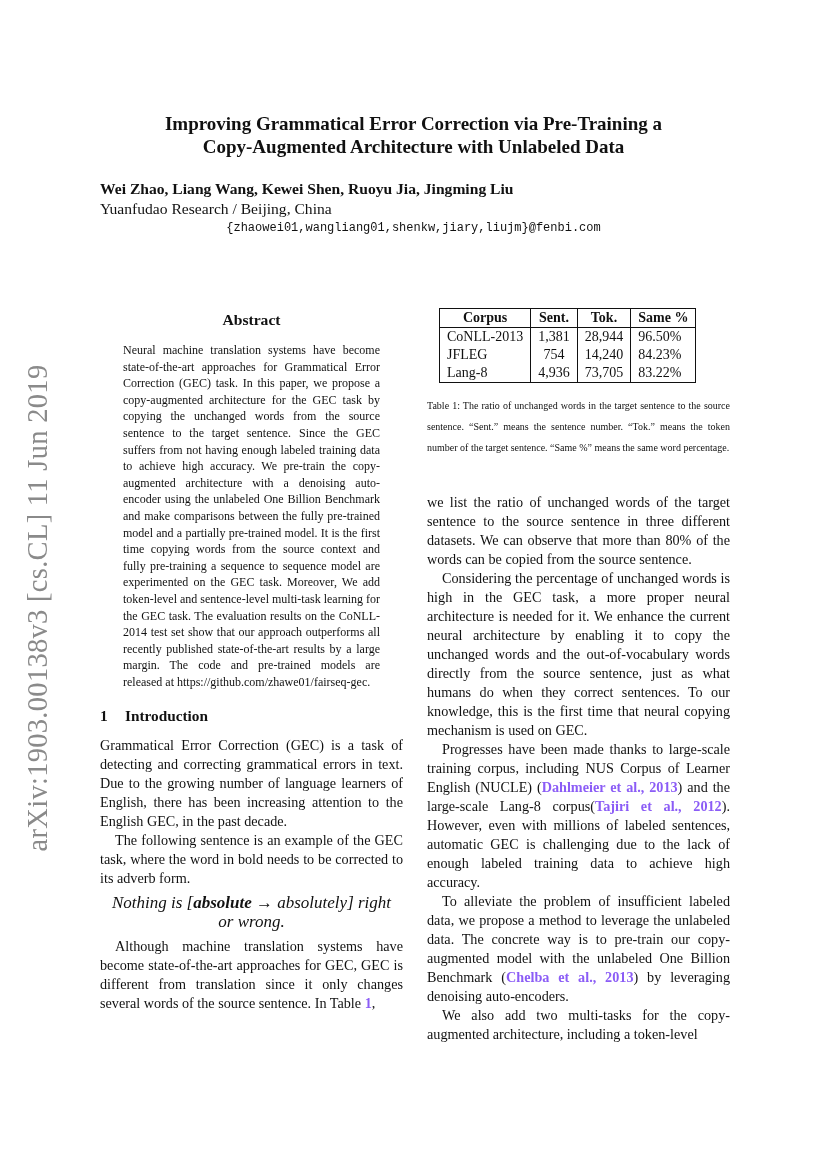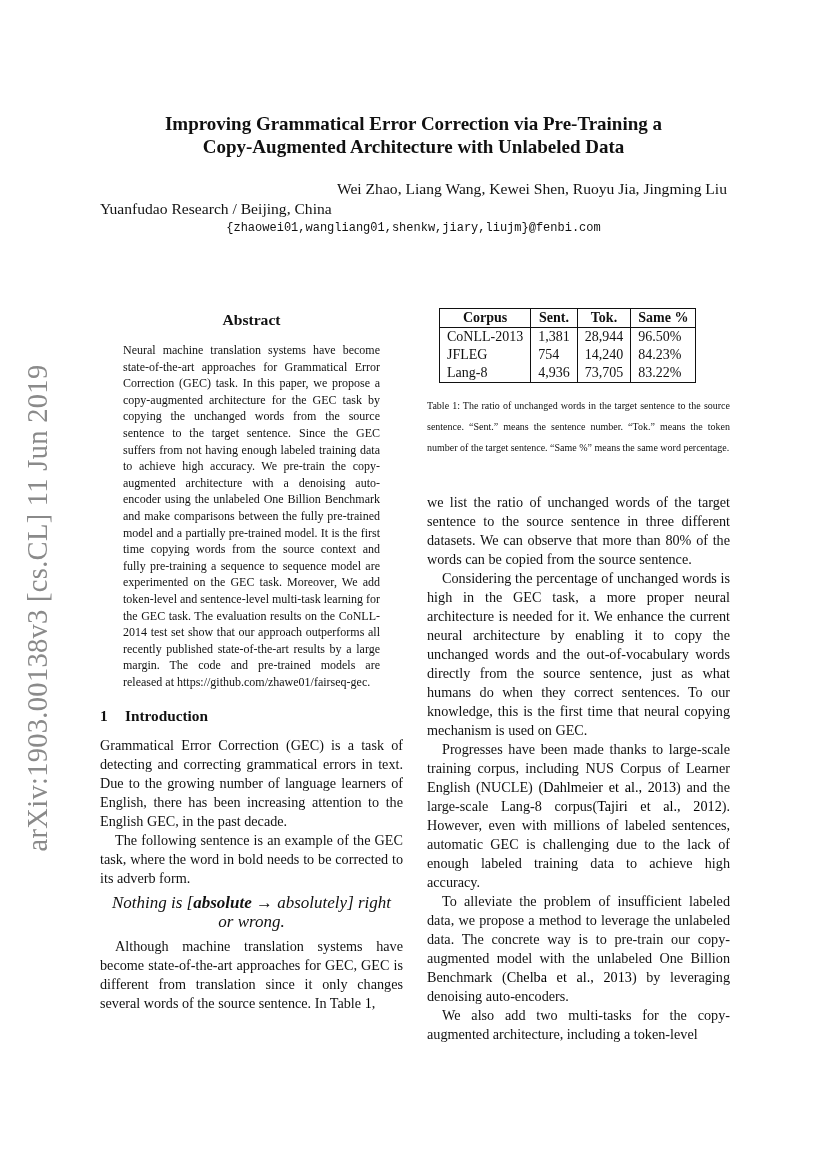--- a/index.html
+++ b/index.html
@@ -14,22 +14,22 @@
       position: absolute; left: 50%; top: 50%;
       transform: translate(-50%, -50%) rotate(-90deg);
       white-space: nowrap; font-size: 28.5px; color: #8a8a8a;
       font-family: "Liberation Serif", "DejaVu Serif", serif; letter-spacing: 0.3px;
     }
     .title {
       position: absolute; left: 100px; top: 112px; width: 627px; text-align: center;
       font-weight: bold; font-size: 19px; line-height: 23px;
     }
     .authors {
-      position: absolute; left: 100px; top: 179px; width: 627px; text-align: right;
-      font-weight: normal; font-size: 15.6px; line-height: 20px;
+      position: absolute; left: 100px; top: 179px; width: 627px; text-align: left;
+      font-weight: bold; font-size: 15.6px; line-height: 20px;
     }
     .affil {
       position: absolute; left: 100px; top: 199px; width: 627px; text-align: left;
       font-size: 15.6px; line-height: 20px;
     }
     .email {
       position: absolute; left: 100px; top: 218px; width: 627px; text-align: center;
       font-family: "Liberation Mono", "DejaVu Sans Mono", monospace; font-size: 12px; line-height: 20px;
     }
     .col-left { position: absolute; left: 100px; top: 300px; width: 303px; }
@@ -48,30 +48,30 @@
     .para {
       font-size: 14.2px; line-height: 19px; text-align: justify; margin: 0;
     }
     .para.indent { text-indent: 15px; }
     .sec-first { margin-top: 10px; }
     .example {
       font-style: italic; text-align: center; font-size: 17px; line-height: 19px;
       margin: 5px 10px 6px 10px;
     }
     .example b { font-style: italic; font-weight: bold; }
-    .cite { color: #000000; }
+    .cite { color: #8b5cf6; font-weight: bold; }
     table.data {
       border-collapse: collapse; margin: 8px 0 0 12px; font-size: 14px; line-height: 18px;
     }
     table.data th, table.data td {
       border-left: 1px solid #111; border-right: 1px solid #111; padding: 0 7px;
     }
     table.data th { font-weight: bold; border-bottom: 1px solid #111; border-top: 1px solid #111; }
     table.data tr:last-child td { border-bottom: 1px solid #111; }
-    table.data td.num { text-align: left; }
+    table.data td.num { text-align: center; }
     table.data td.pct { text-align: left; }
     .caption {
       margin-top: 12px; font-size: 10px; line-height: 21px; text-align: justify;
     }
     .right-body { margin-top: 35px; }
   </style>
 </head>
 <body>
 
 <div class="stamp">

